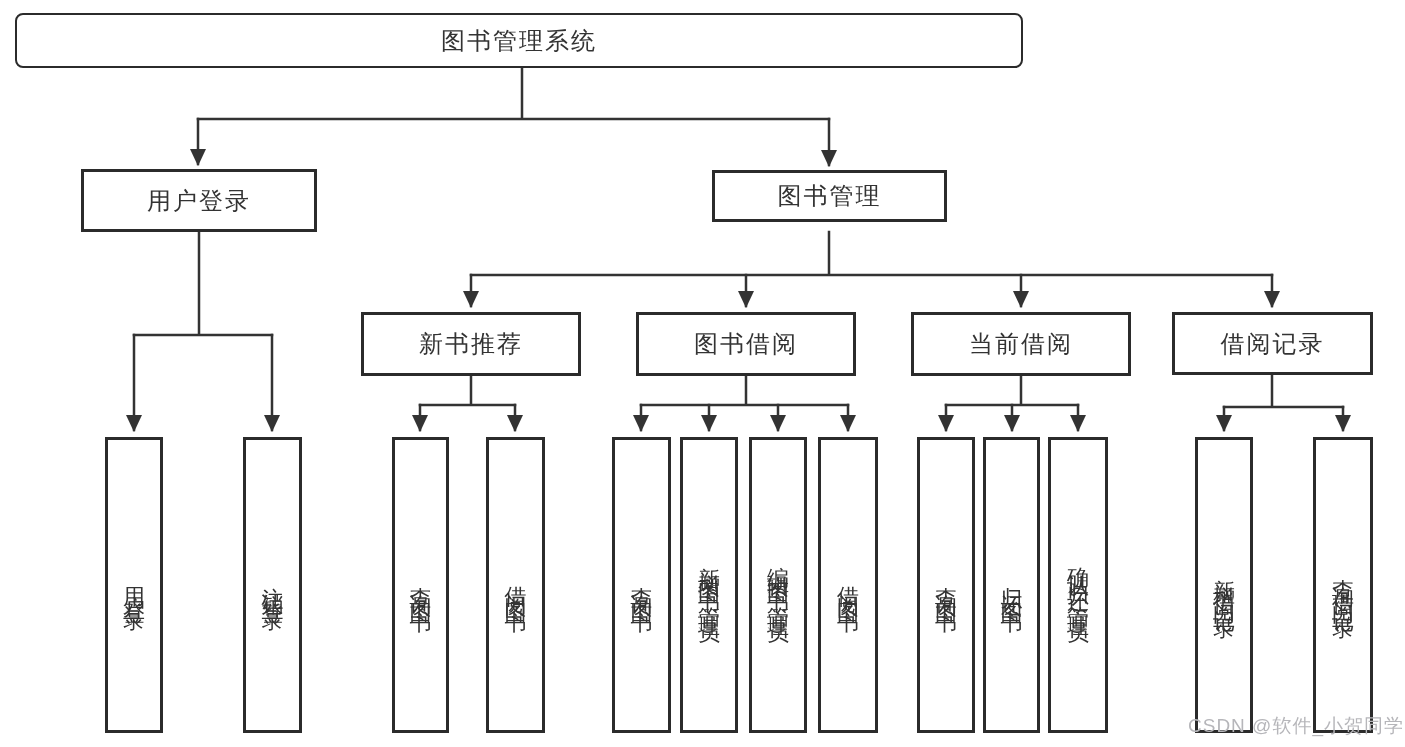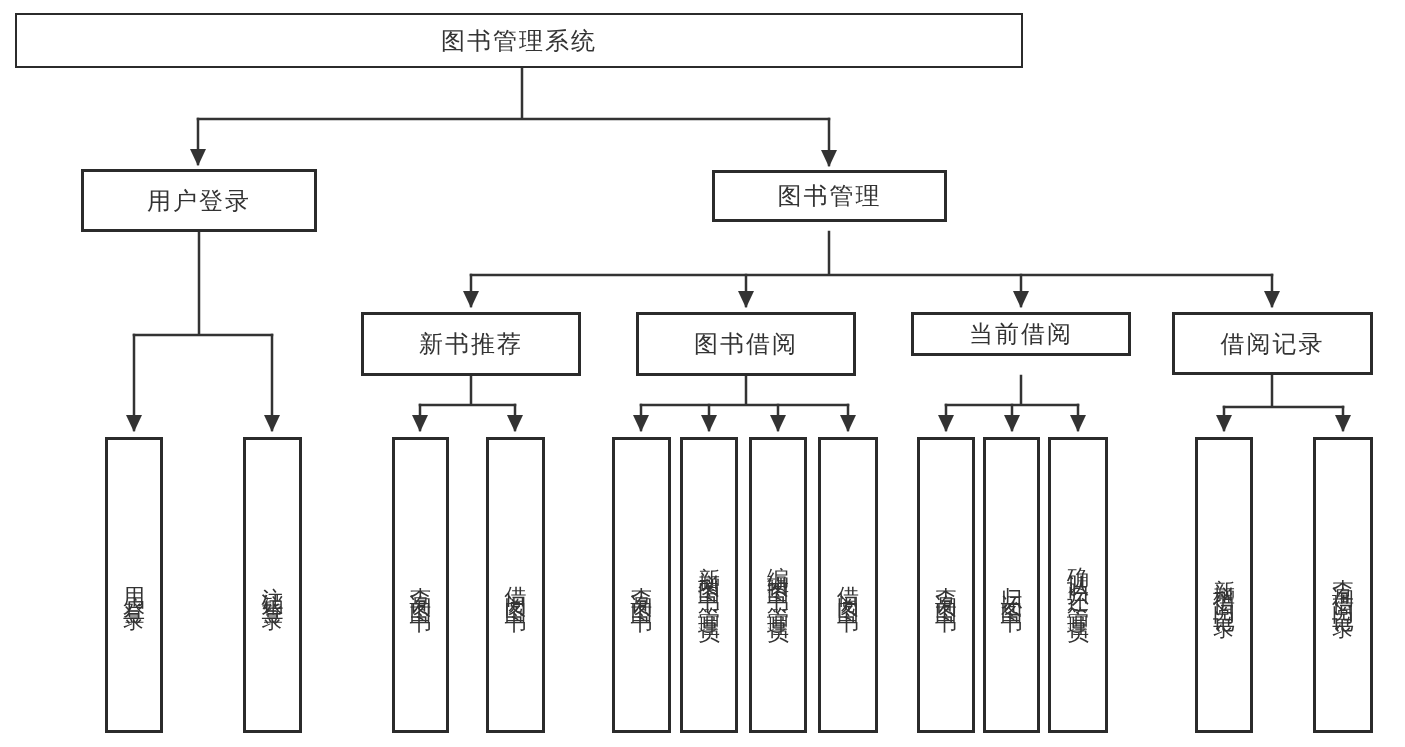--- a/index.html
+++ b/index.html
@@ -22,35 +22,35 @@
     border: 3px solid #2b2b2b;
     box-sizing: border-box;
     display: flex;
     align-items: center;
     justify-content: center;
     color: #333333;
     z-index: 2;
     white-space: nowrap;
   }
   .h-node { font-size: 24px; letter-spacing: 2px; }
-  .root-node { border-width: 2px; }
+  .root-node { border-width: 2px; border-radius: 8px; }
   .v-node {
     writing-mode: vertical-rl;
     text-orientation: mixed;
     font-size: 22px;
     letter-spacing: 8px;
     white-space: normal;
   }
   
   #node-root            { left: 15px;   top: 13px;  width: 1008px; height: 55px; }
   #node-user-login      { left: 81px;   top: 169px; width: 236px;  height: 63px; }
   #node-book-management { left: 712px;  top: 170px; width: 235px;  height: 52px; }
   #node-new-book-rec    { left: 361px;  top: 312px; width: 220px;  height: 64px; }
   #node-book-borrowing  { left: 636px;  top: 312px; width: 220px;  height: 64px; }
-  #node-current-borrow  { left: 911px;  top: 312px; width: 220px;  height: 44px; }
+  #node-current-borrow  { left: 911px;  top: 312px; width: 220px;  height: 64px; }
   #node-borrow-records  { left: 1172px; top: 312px; width: 201px;  height: 63px; }
   
   .v-node { top: 437px; height: 296px; }
   #leaf-user-login          { left: 105px;  width: 58px; }
   #leaf-logout              { left: 243px;  width: 59px; }
   #leaf-rec-query-books     { left: 392px;  width: 57px; }
   #leaf-rec-borrow-books    { left: 486px;  width: 59px; }
   #leaf-bb-query-books      { left: 612px;  width: 59px; }
   #leaf-bb-add-books        { left: 680px;  width: 58px; }
   #leaf-bb-edit-books       { left: 749px;  width: 58px; }
@@ -139,14 +139,15 @@
   <div class="node v-node" id="leaf-bb-edit-books">编辑图书（管理员）</div>
   <div class="node v-node" id="leaf-bb-borrow-books">借阅图书</div>
 
   <div class="node v-node" id="leaf-cb-query-books">查询图书</div>
   <div class="node v-node" id="leaf-cb-return-books">归还图书</div>
   <div class="node v-node" id="leaf-cb-confirm-return">确认归还（管理员）</div>
 
   <div class="node v-node" id="leaf-br-add-record">新增借阅记录</div>
   <div class="node v-node" id="leaf-br-query-record">查询借阅记录</div>
 
+  <div class="watermark">CSDN @软件_小贺同学</div>
 
 </div>
 
 </body></html>

